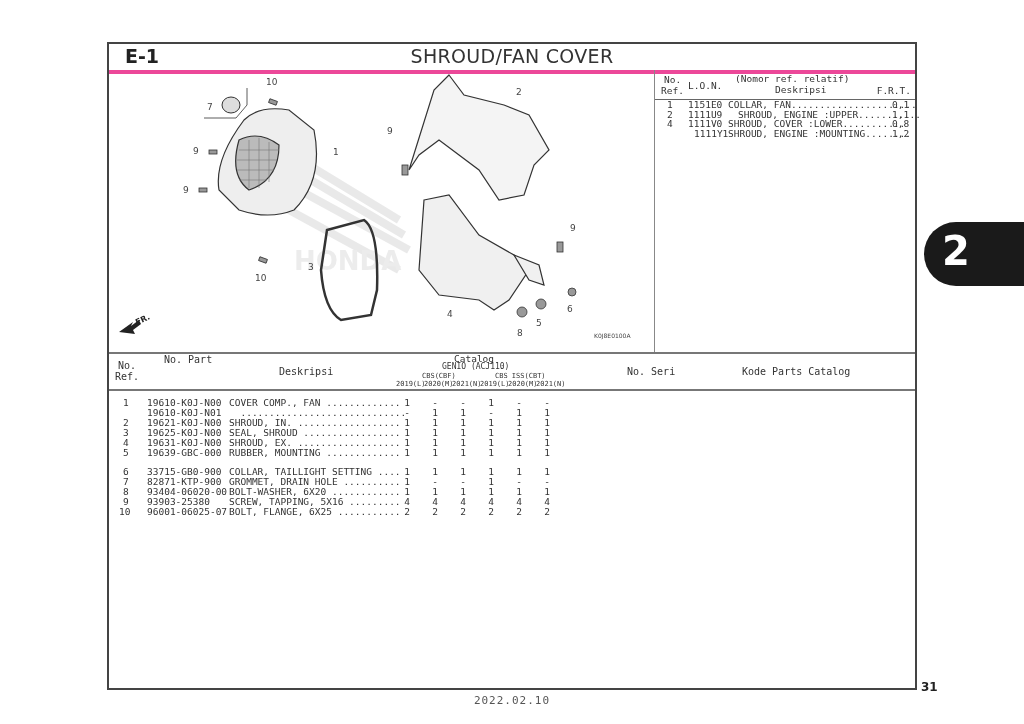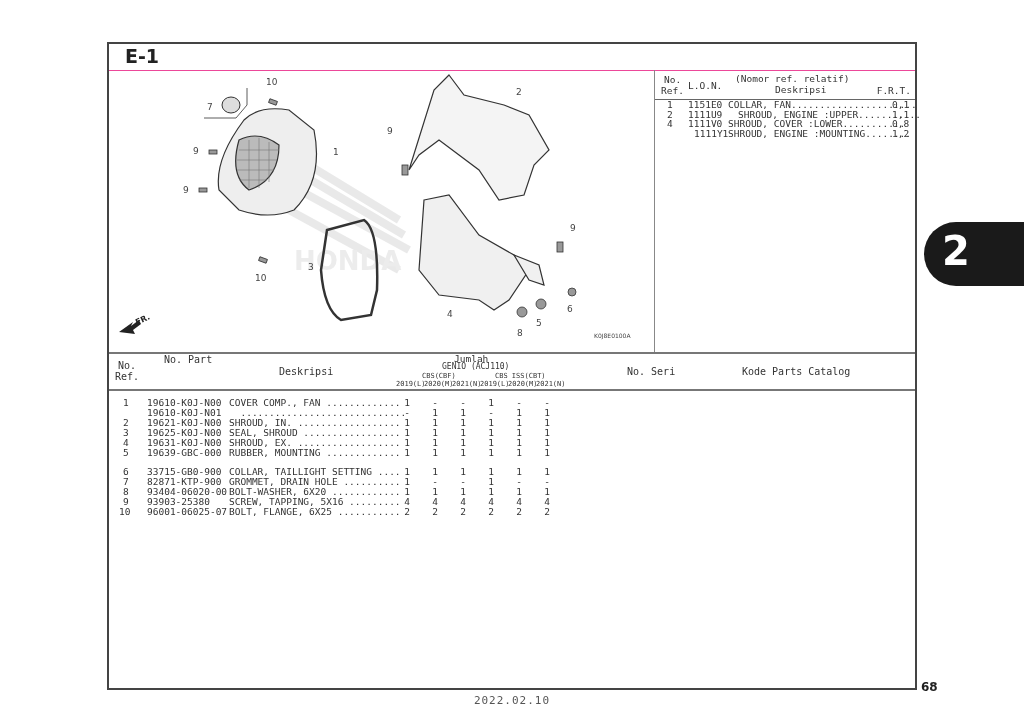--- a/index.html
+++ b/index.html
@@ -1,18 +1,18 @@
 <!DOCTYPE html>
 <html><head>
   <meta charset="utf-8">
   <style>
     html, body { margin:0; padding:0; background:#ffffff; }
     body { width:1024px; height:724px; position:relative; overflow:hidden; font-family:"DejaVu Sans Mono", monospace; color:#333; }
     .frame { position:absolute; left:107px; top:42px; width:810px; height:648px; border:2px solid #444; box-sizing:border-box; }
-    .hdr { position:absolute; left:0; top:0; right:0; height:26px; border-bottom:1px solid #ec4899; }
+    .hdr { position:absolute; left:0; top:0; right:0; height:26px; border-bottom:4px solid #ec4899; }
     .code { position:absolute; left:16px; top:1px; font-family:"DejaVu Sans", sans-serif; font-weight:bold; font-size:19px; color:#222; }
     .title { position:absolute; left:0; right:0; top:1px; text-align:center; font-family:"DejaVu Sans", sans-serif; font-size:19px; color:#333; letter-spacing:0.3px; }
     .diagram { position:absolute; left:0; top:26px; width:545px; height:282px; border-right:1.5px solid #888; }
     .frt { position:absolute; left:546px; top:26px; right:0; height:282px; font-size:9.5px; }
     .frt .h { position:absolute; top:3px; left:0; right:0; height:26px; border-bottom:1.5px solid #666; }
     .frt .h span { position:absolute; line-height:10px; }
     .frt .rows { position:absolute; top:30px; left:0; right:0; }
     .frt .r { height:9.5px; line-height:9.5px; position:relative; white-space:pre; }
     .frt .r span { position:absolute; }
     .thead { position:absolute; left:0; top:308px; right:0; height:35px; border-top:2px solid #777; border-bottom:2px solid #777; font-size:10px; }
@@ -28,20 +28,21 @@
     .pgnum { position:absolute; left:921px; top:680px; font-family:"DejaVu Sans", sans-serif; font-weight:bold; font-size:12px; color:#222; }
     .date { position:absolute; left:0; width:1024px; top:694px; text-align:center; font-size:11px; color:#555; letter-spacing:1px; }
     .lbl { font-family:"DejaVu Sans", sans-serif; font-size:9px; fill:#444; }
   </style>
 </head>
 <body>
 
 <div class="frame">
   <div class="hdr">
     <span class="code">E-1</span>
+    <span class="title">SHROUD/FAN COVER</span>
   </div>
 
   <div class="diagram">
     <svg width="545" height="282" viewBox="0 0 545 282">
 
       <g opacity="0.18" stroke="#888" fill="none">
         <path d="M175 80 L290 150 M185 100 L295 165 M190 120 L300 180 M180 140 L290 200" stroke-width="8"></path>
         <text x="185" y="200" font-size="26" font-family="DejaVu Sans" font-weight="bold" fill="#999" stroke="none">HONDA</text>
       </g>
 
@@ -122,21 +123,21 @@
       <div class="r"><span style="left:12px">4</span><span style="left:33px">1111V0</span><span style="left:73px">SHROUD, COVER :LOWER...........</span><span style="left:237px">0,8</span></div>
       <div class="r"><span style="left:12px"></span><span style="left:39px">1111Y1</span><span style="left:73px">SHROUD, ENGINE :MOUNTING........</span><span style="left:237px">1,2</span></div>
     </div>
   </div>
 
   <div class="thead">
     <span style="left:9px;top:6px">No.</span>
     <span style="left:6px;top:17px">Ref.</span>
     <span style="left:55px;top:0">No. Part</span>
     <span style="left:170px;top:12px">Deskripsi</span>
-    <span style="left:345px;top:-1px;font-size:9.5px">Jumlah</span>
+    <span style="left:345px;top:-1px;font-size:9.5px">Catalog</span>
     <span style="left:333px;top:7px;font-size:8px">GENIO (ACJ110)</span>
     <span class="small" style="left:313px;top:17px">CBS(CBF)</span>
     <span class="small" style="left:386px;top:17px">CBS ISS(CBT)</span>
     <span class="small" style="left:287px;top:25px">2019(L)</span>
     <span class="small" style="left:315px;top:25px">2020(M)</span>
     <span class="small" style="left:343px;top:25px">2021(N)</span>
     <span class="small" style="left:371px;top:25px">2019(L)</span>
     <span class="small" style="left:399px;top:25px">2020(M)</span>
     <span class="small" style="left:427px;top:25px">2021(N)</span>
     <span style="left:518px;top:12px">No. Seri</span>
@@ -155,14 +156,14 @@
     <div class="row"><span style="left:14px">7</span><span style="left:38px">82871-KTP-900</span><span style="left:120px">GROMMET, DRAIN HOLE ..........</span><span class="q" style="left:292px">1</span><span class="q" style="left:320px">-</span><span class="q" style="left:348px">-</span><span class="q" style="left:376px">1</span><span class="q" style="left:404px">-</span><span class="q" style="left:432px">-</span></div>
     <div class="row"><span style="left:14px">8</span><span style="left:38px">93404-06020-00</span><span style="left:120px">BOLT-WASHER, 6X20 ............</span><span class="q" style="left:292px">1</span><span class="q" style="left:320px">1</span><span class="q" style="left:348px">1</span><span class="q" style="left:376px">1</span><span class="q" style="left:404px">1</span><span class="q" style="left:432px">1</span></div>
     <div class="row"><span style="left:14px">9</span><span style="left:38px">93903-25380</span><span style="left:120px">SCREW, TAPPING, 5X16 .........</span><span class="q" style="left:292px">4</span><span class="q" style="left:320px">4</span><span class="q" style="left:348px">4</span><span class="q" style="left:376px">4</span><span class="q" style="left:404px">4</span><span class="q" style="left:432px">4</span></div>
     <div class="row"><span style="left:10px">10</span><span style="left:38px">96001-06025-07</span><span style="left:120px">BOLT, FLANGE, 6X25 ...........</span><span class="q" style="left:292px">2</span><span class="q" style="left:320px">2</span><span class="q" style="left:348px">2</span><span class="q" style="left:376px">2</span><span class="q" style="left:404px">2</span><span class="q" style="left:432px">2</span></div>
   </div>
 </div>
 
 <div class="tab2">
   <span>2</span>
 </div>
-<div class="pgnum">68</div>
+<div class="pgnum">31</div>
 <div class="date">2022.02.10</div>
 
 </body></html>

